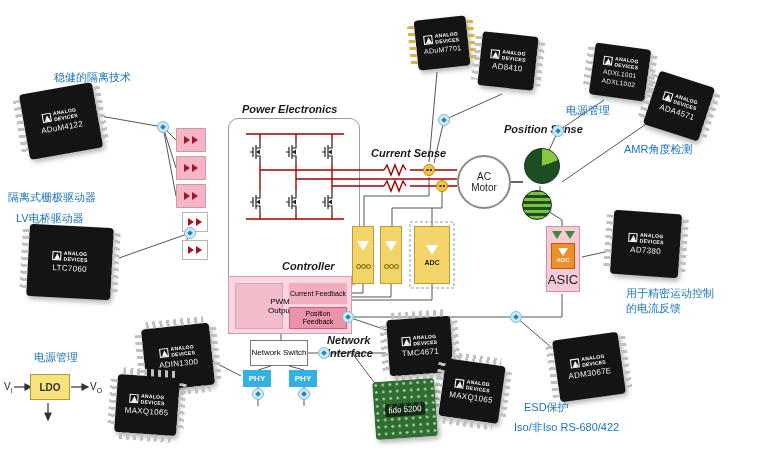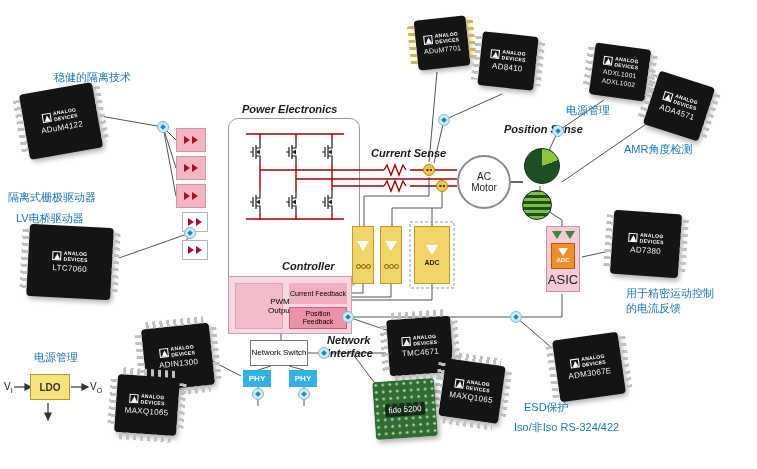--- a/index.html
+++ b/index.html
@@ -194,21 +194,21 @@
   </svg>
 
   <div class="zh" style="left:54px;top:70px">稳健的隔离技术</div>
   <div class="zh" style="left:8px;top:190px">隔离式栅极驱动器</div>
   <div class="zh" style="left:16px;top:211px">LV电桥驱动器</div>
   <div class="zh" style="left:34px;top:350px">电源管理</div>
   <div class="zh" style="left:566px;top:103px">电源管理</div>
   <div class="zh" style="left:624px;top:142px">AMR角度检测</div>
   <div class="zh" style="left:626px;top:286px;width:96px;line-height:1.35">用于精密运动控制的电流反馈</div>
   <div class="zh" style="left:524px;top:400px">ESD保护</div>
-  <div class="zh" style="left:514px;top:420px">Iso/非Iso RS-324/422</div>
+  <div class="zh" style="left:514px;top:420px">Iso/非Iso RS-680/422</div>
 
   <div class="dl" style="left:242px;top:103px">Power Electronics</div>
   <div class="dl" style="left:371px;top:147px">Current Sense</div>
   <div class="dl" style="left:504px;top:123px">Position Sense</div>
   <div class="dl" style="left:282px;top:260px">Controller</div>
   <div class="dl" style="left:327px;top:334px;width:64px;line-height:1.2">Network Interface</div>
 
   <div class="gd" style="left:176px;top:128px">
       <span class="tri"></span>
       <span class="tri"></span>

